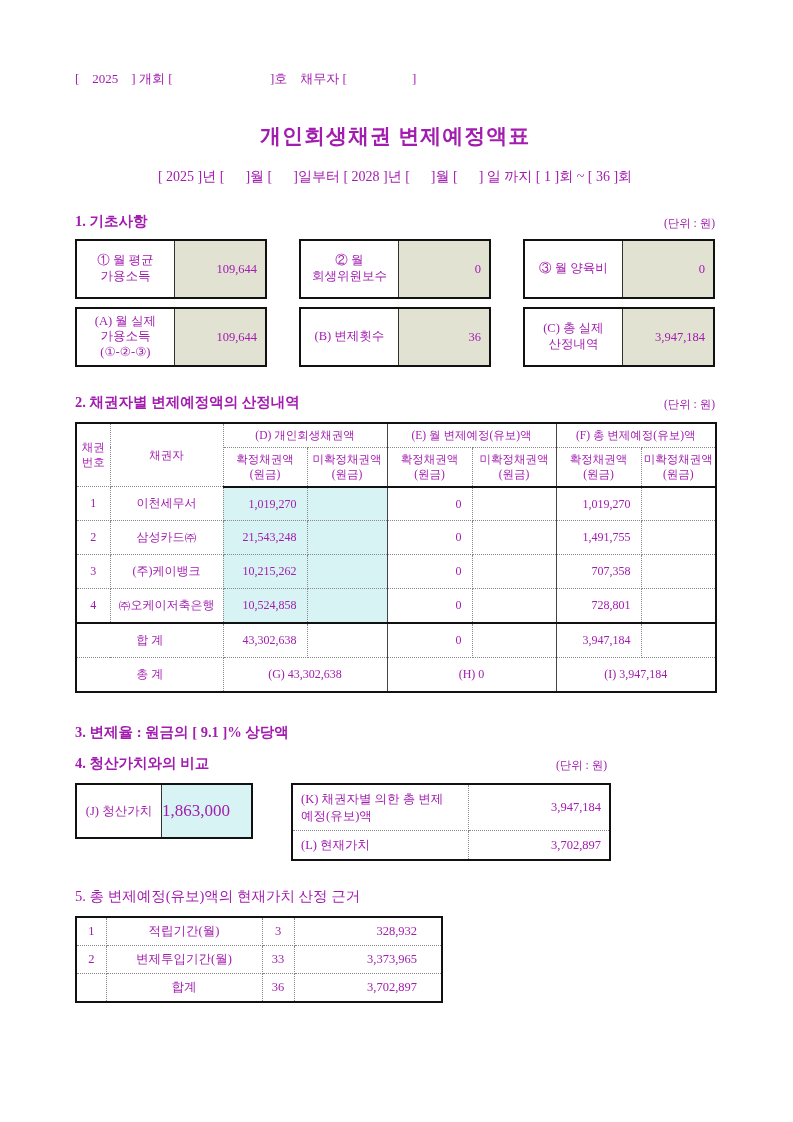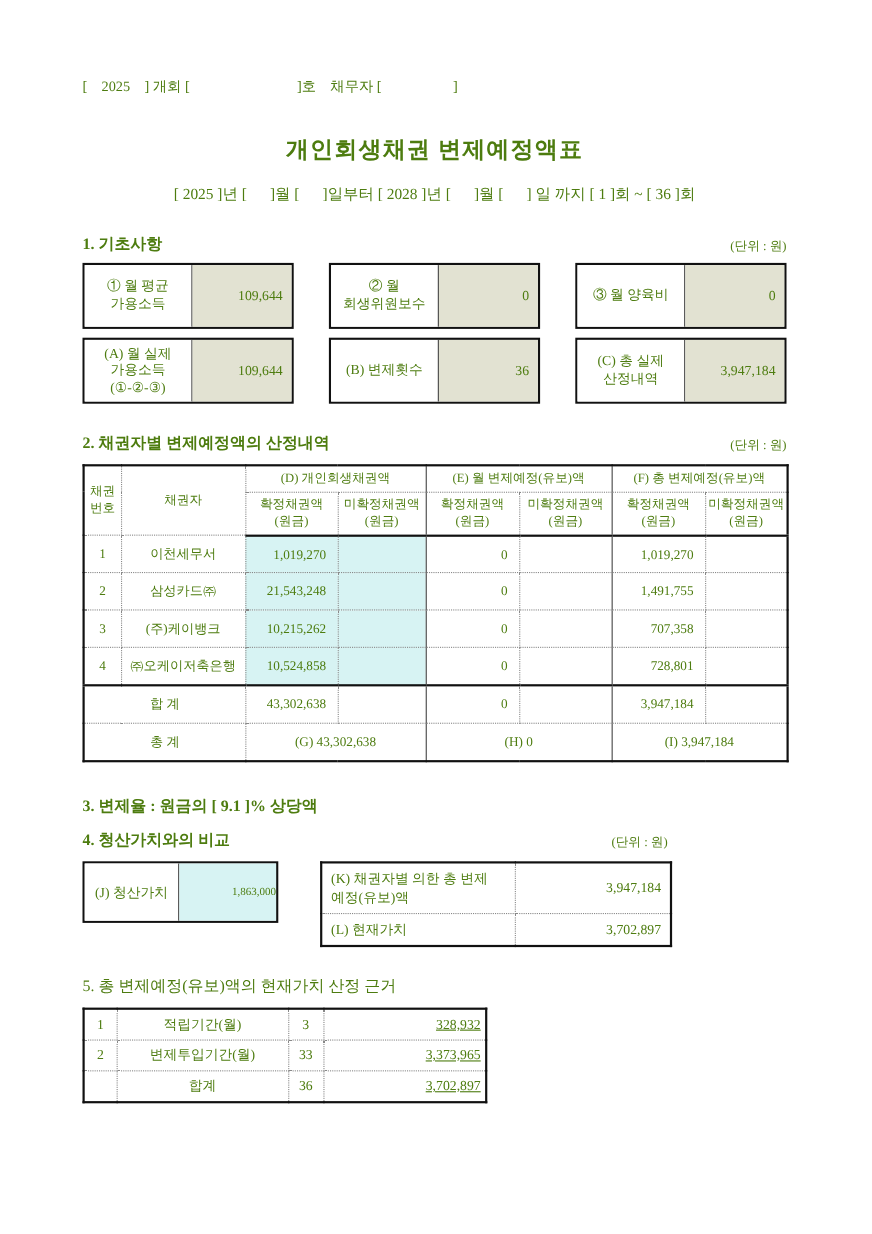--- a/index.html
+++ b/index.html
@@ -1,19 +1,19 @@
 <!DOCTYPE html>
 <html><head>
 <meta charset="utf-8">
 <style>
   * { box-sizing: border-box; }
   html,body { margin:0; padding:0; background:#ffffff; }
   .page {
     width:793px; height:1122px; margin:0 auto; background:#ffffff;
-    font-family:"Liberation Serif","DejaVu Serif",serif; color:#4d7c0f;
+    font-family:"Liberation Serif","DejaVu Serif",serif; color:#a21caf;
     padding:70px 78px 0 75px; position:relative; overflow:hidden;
   }
   .pre { white-space:pre; }
   .preline { white-space:pre-line; }
 
   .case-line { font-size:13px; }
 
   .doc-title { text-align:center; font-size:21px; font-weight:bold; margin-top:34px; letter-spacing:1px; }
   .period-line { text-align:center; font-size:14px; margin-top:18px; }
 
@@ -46,30 +46,30 @@
 
   
   .ratio-line { margin-top:30px; font-weight:bold; font-size:14.5px; }
 
   
   .sec4-head { margin-top:12px; }
   .sec4-unit-pad { padding-right:108px; }
   .liq-row { display:flex; margin-top:10px; align-items:flex-start; }
   .jbox { display:flex; border:2px solid #111; width:178px; height:56px; }
   .jbox .lbl { width:86px; display:flex; align-items:center; justify-content:center; font-size:12.5px; background:#fff; border-right:1px solid #333; text-align:center; }
-  .jbox .val { flex:1; background:#d7f3f3; display:flex; align-items:center; justify-content:flex-end; padding-right:0; font-size:10px; }
+  .jbox .val { flex:1; background:#d7f3f3; display:flex; align-items:center; justify-content:flex-end; padding-right:21px; font-size:17px; }
   table.kl { border-collapse:collapse; border:2px solid #111; margin-left:38px; width:318px; font-size:12.5px; table-layout:fixed; }
   table.kl td { border:1px dotted #888; padding:6px 8px; line-height:1.3; }
   table.kl td.num { text-align:right; }
 
   
   .sec5-title { margin-top:26px; font-weight:normal; font-size:14.5px; }
   table.basis { border-collapse:collapse; border:2px solid #111; margin-top:10px; width:366px; font-size:12.5px; table-layout:fixed; }
   table.basis td { border:1px dotted #888; padding:5px 4px; text-align:center; }
-  table.basis td.num { text-align:right; padding-right:4px;text-decoration:underline; }
+  table.basis td.num { text-align:right; padding-right:24px; }
 </style>
 </head>
 <body>
 
 <div class="page">
 
   <div class="case-line pre">[    2025    ] 개회 [                              ]호    채무자 [                    ]</div>
 
   <div class="doc-title">개인회생채권 변제예정액표</div>
 

